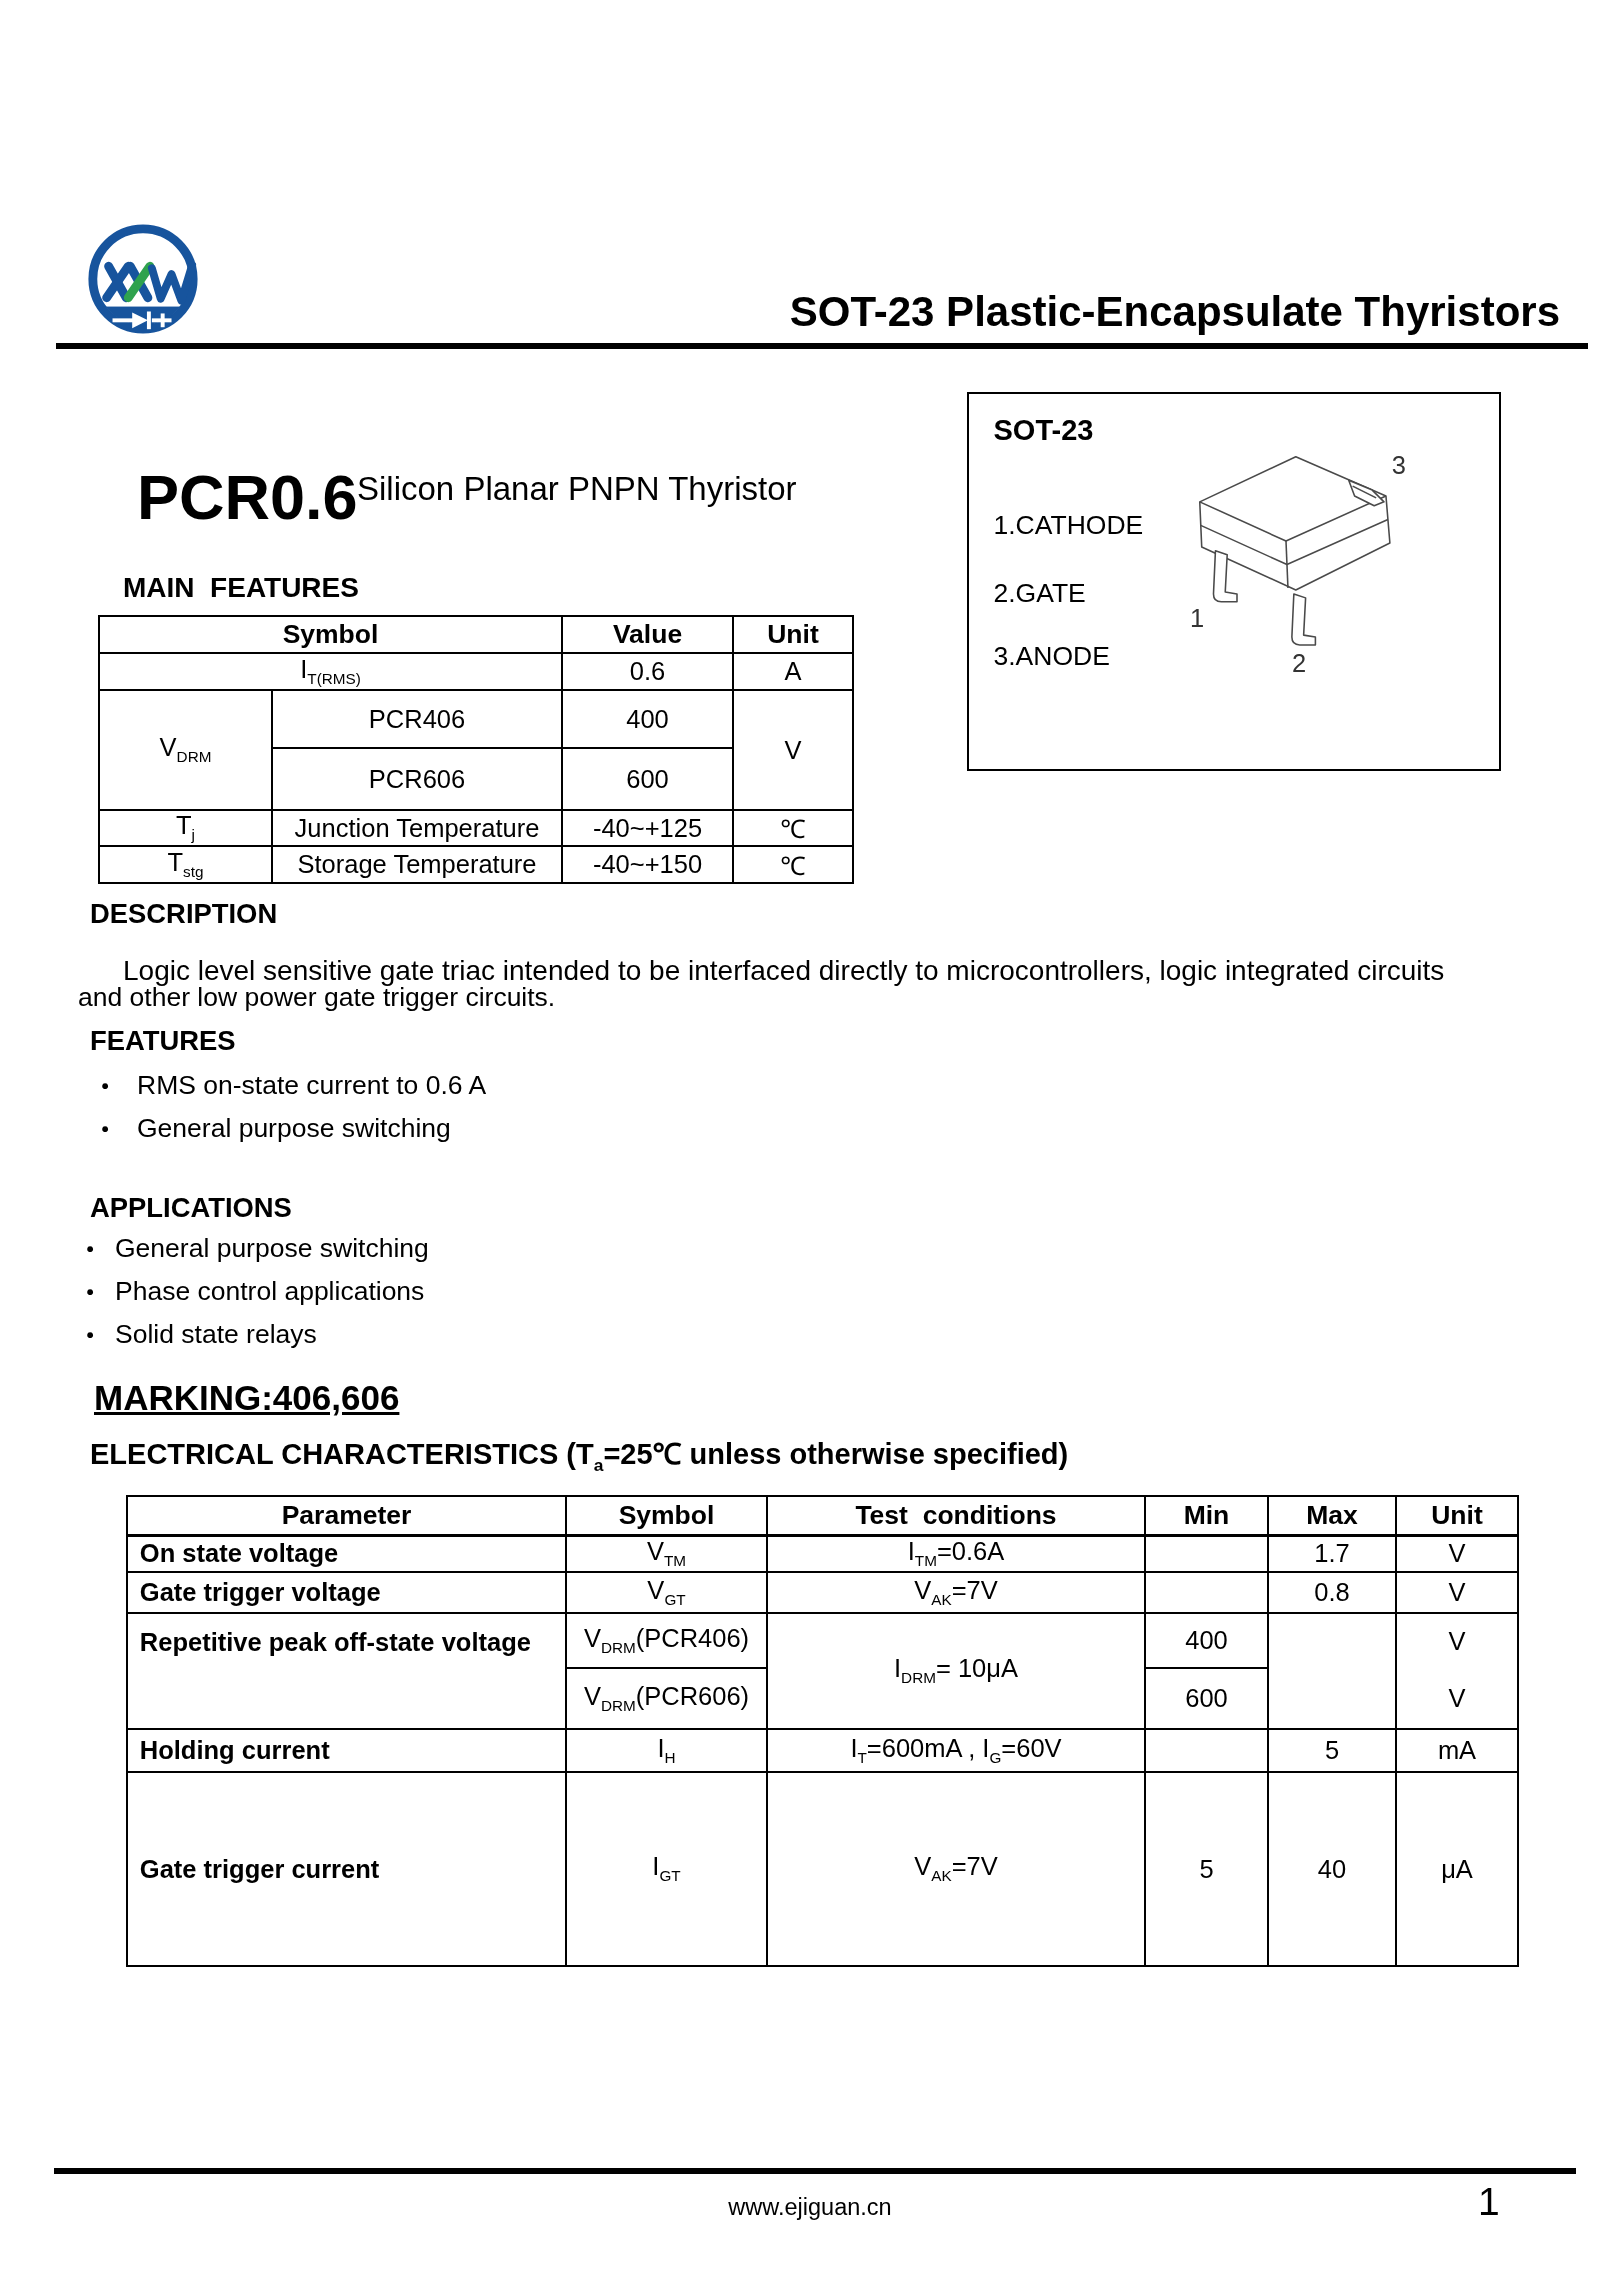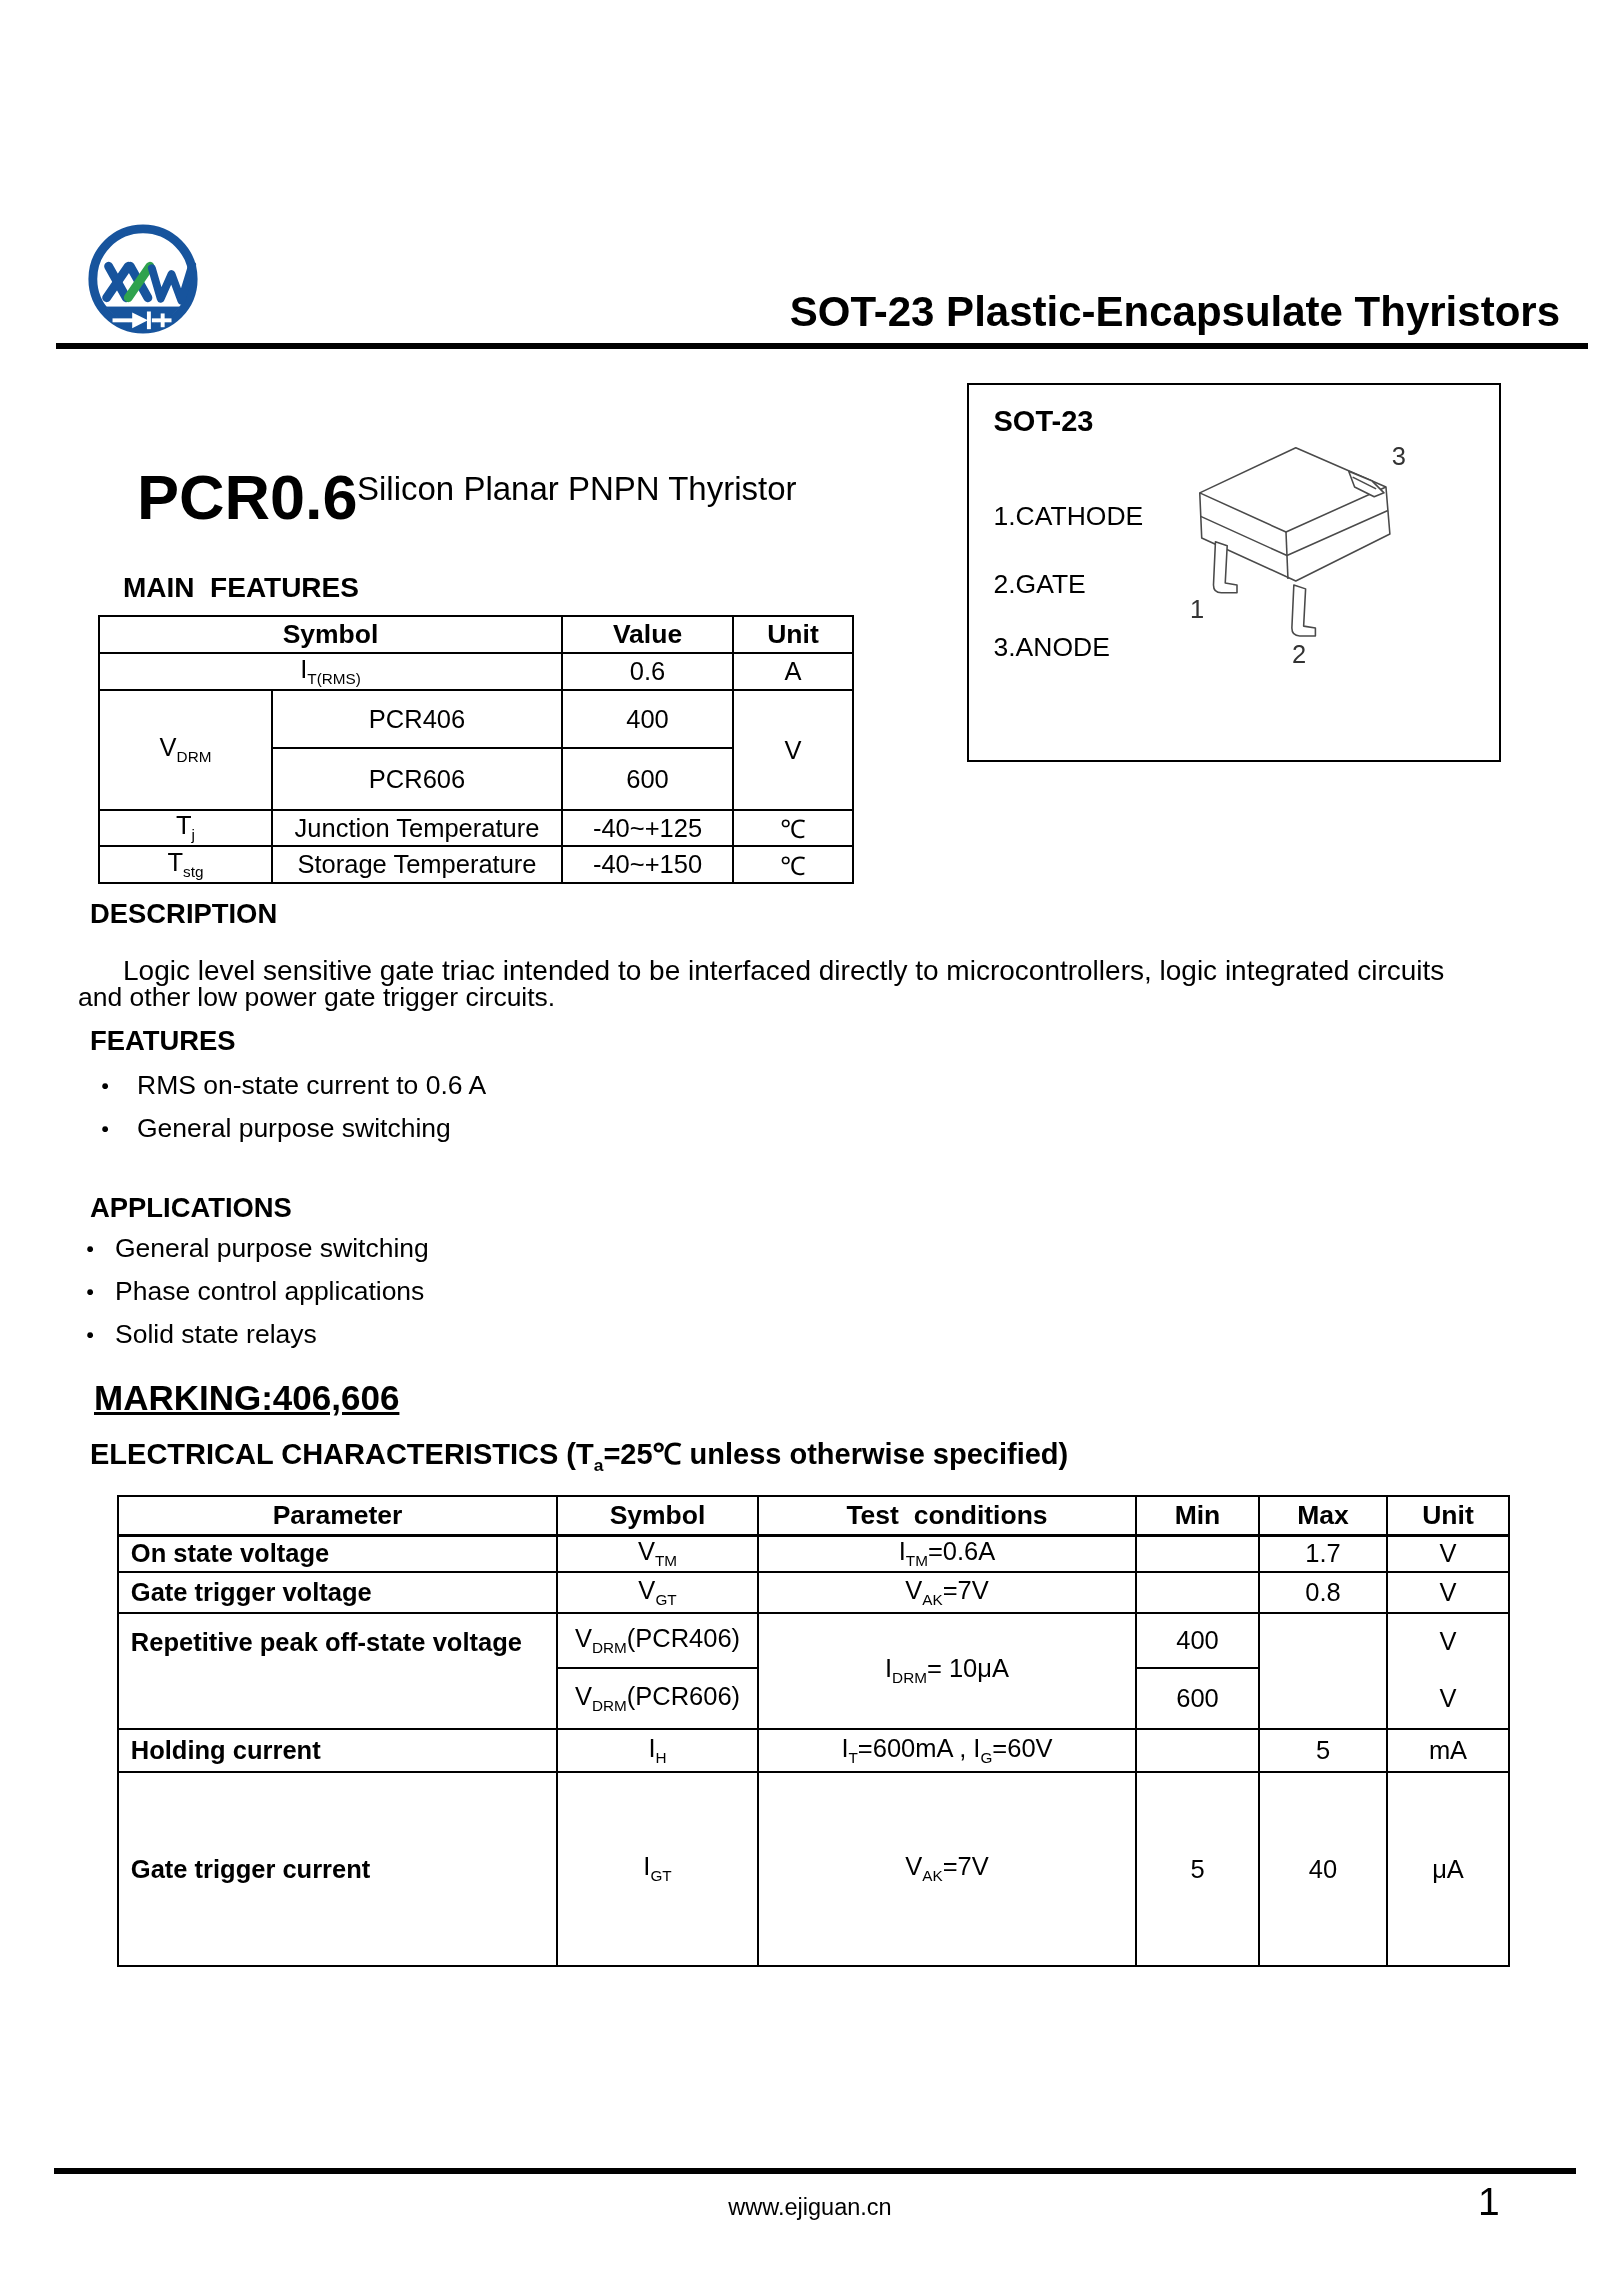--- a/index.html
+++ b/index.html
@@ -25,35 +25,35 @@
 
   
   table{border-collapse:collapse;table-layout:fixed;}
   td{padding:0;text-align:center;vertical-align:middle;font-size:25.5px;overflow:hidden;}
 
   .mf-table{left:98px;top:615px;width:753px;}
   .mf-table td{border:2px solid #000;}
   .mf-table .hd{font-weight:700;font-size:26.5px;}
 
   .el-heading{left:90px;top:1433px;font-size:29px;font-weight:700;}
-  .el-table{left:117px;top:1495px;width:1391px;}
+  .el-table{left:126px;top:1495px;width:1391px;}
   .el-table td{border:2px solid #000;}
   .el-table .hd{font-weight:700;font-size:26.5px;border-bottom:3.9px solid #000;}
   .el-table .param{text-align:left;padding-left:11.8px;font-weight:700;}
   .el-table .bt{border-top:2.9px solid #000;}
   .el-table .vtop{vertical-align:top;padding-top:13.7px;}
   .stack{display:flex;flex-direction:column;justify-content:stretch;height:100%;}
   .stack > div{display:flex;align-items:center;justify-content:center;}
   .stack .s1{height:54px;}
   .stack .s2{height:60px;}
 
   .sub{font-size:0.6em;vertical-align:sub;letter-spacing:0;}
 
   
-  .pkg-box{left:967px;top:383px;width:530px;height:375px;border:2px solid #000;}
+  .pkg-box{left:967px;top:392px;width:530px;height:375px;border:2px solid #000;}
   .pkg-title{position:absolute;left:24.5px;top:19.6px;font-size:29px;font-weight:700;}
   .pkg-pin{position:absolute;left:24.5px;font-size:26.5px;}
   .pkg-pin.p1{top:116px;}
   .pkg-pin.p2{top:184px;}
   .pkg-pin.p3{top:247px;}
   .pkg-svg{position:absolute;left:170px;top:51px;}
 
   
   .sec-heading{font-size:27.4px;font-weight:700;}
   .desc-heading{left:90px;top:898px;}

